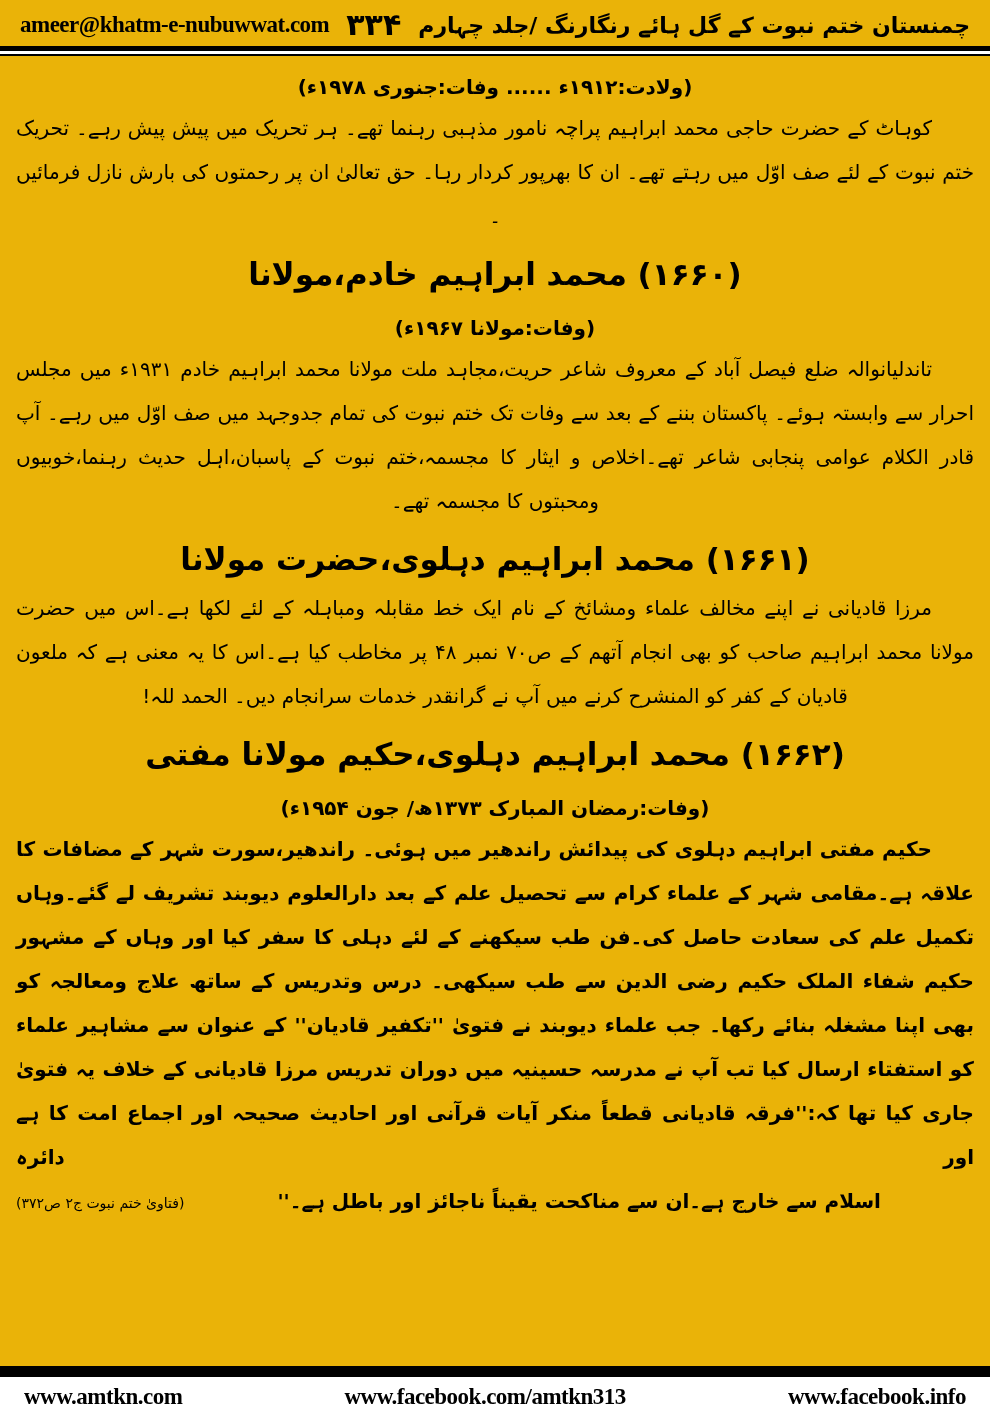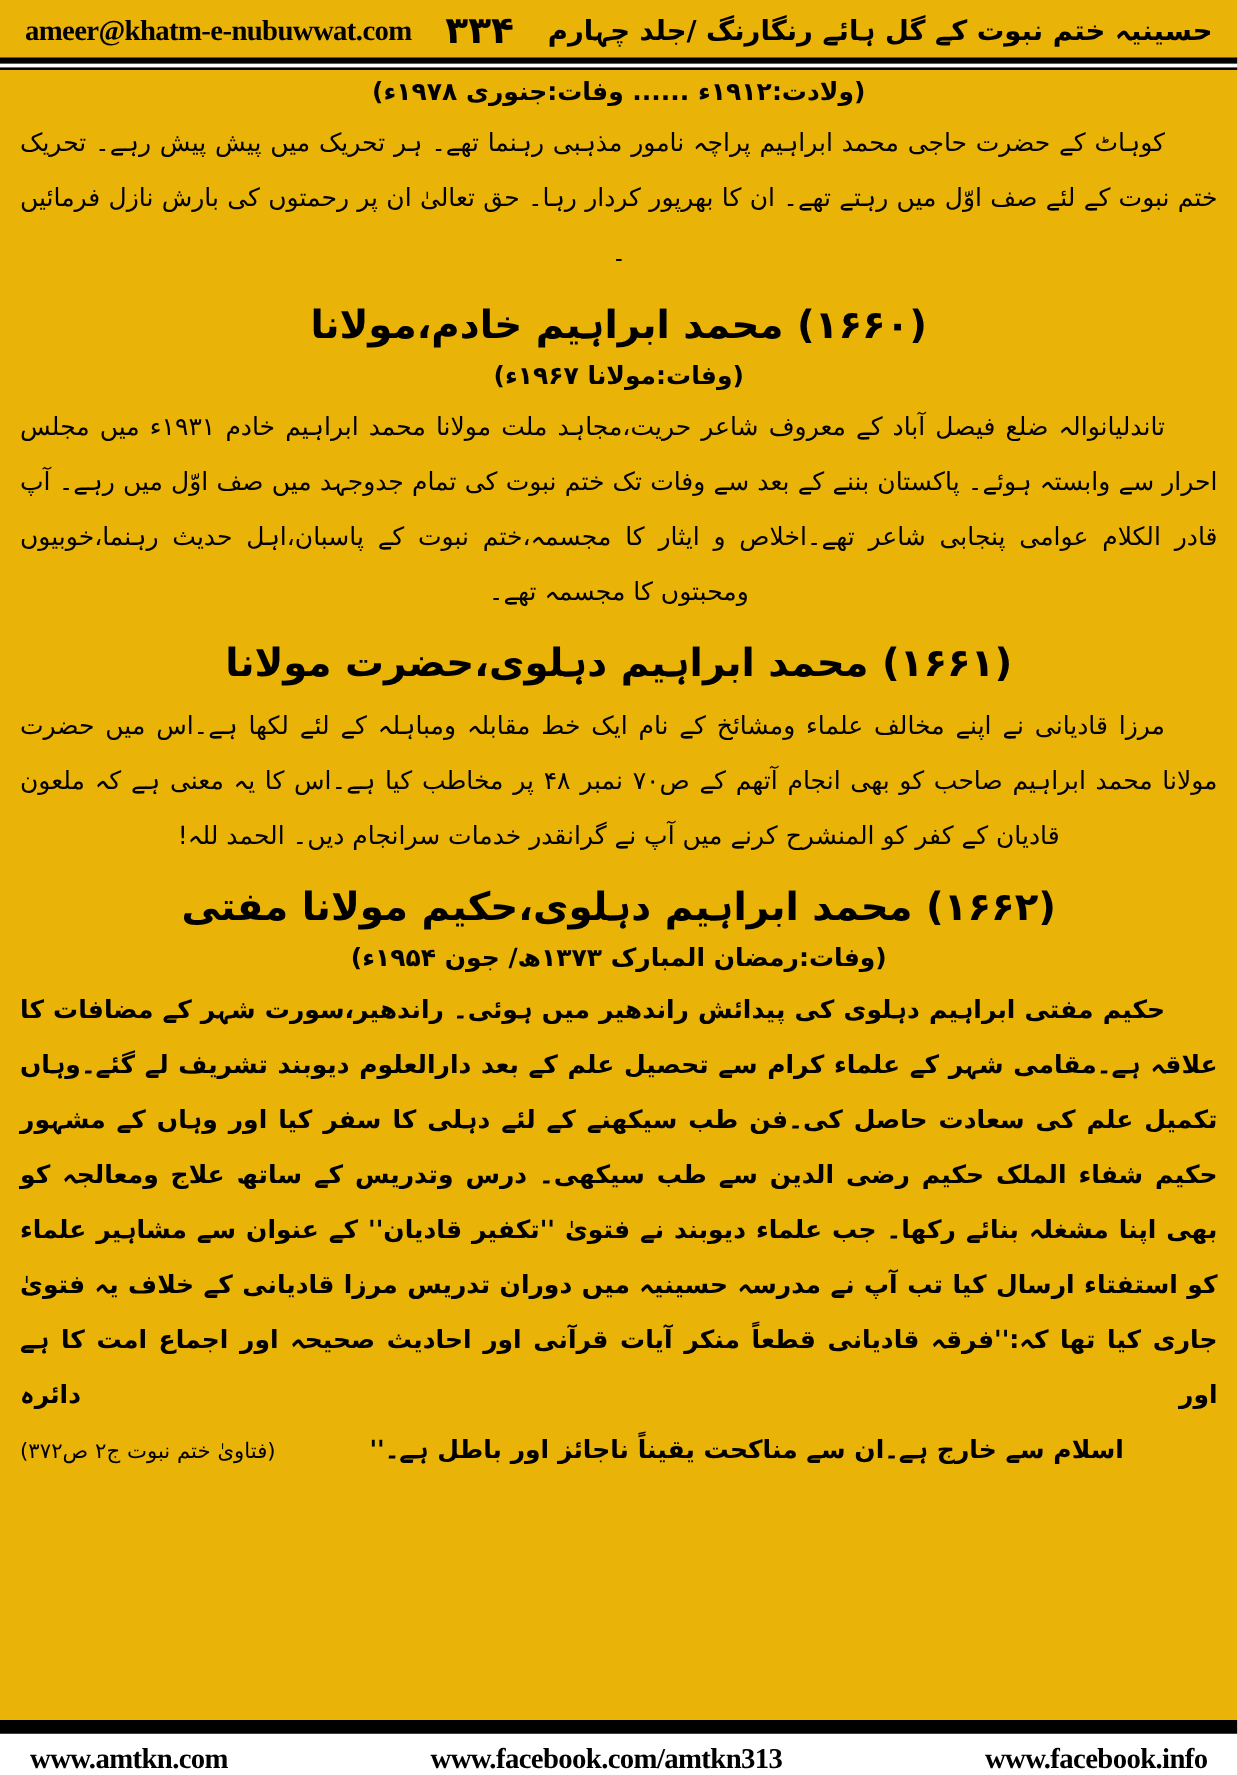--- a/index.html
+++ b/index.html
@@ -28,52 +28,52 @@
   .double-rule .gap{height:3px;background:#fff;}
   .double-rule .thin{height:2px;background:#000;}
   
   .content{padding:0 16px;direction:rtl;}
   .entry-heading{
     text-align:center;font-weight:bold;font-size:31px;line-height:1.45;
     margin-top:14px;
   }
   .entry-dates{
     text-align:center;font-weight:bold;font-size:20px;line-height:1.5;
-    margin-top:2px;
+    margin-top:16px;
   }
   .entry-body{
     font-size:20px;line-height:44px;text-align:justify;
     text-align-last:center;text-indent:42px;margin-top:4px;
   }
   .entry-body.fill-last{text-align-last:justify;font-weight:bold;}
   .ref-row{
     display:flex;align-items:baseline;direction:rtl;
     font-size:20px;line-height:44px;
   }
   .ref-row .quote-end{flex:1;text-align:center;font-weight:bold;}
-  .ref-row .reference{white-space:nowrap;font-size:17px;text-align:center;}
+  .ref-row .reference{white-space:nowrap;font-size:14px;text-align:center;}
   
   .footer-wrap{position:absolute;left:0;right:0;bottom:0;background:#fff;}
   .footer-bar{height:11px;background:#000;}
   .footer{
     display:flex;justify-content:space-between;align-items:center;
-    padding:7px 24px 0 24px;direction:ltr;
+    padding:7px 24px 10px 24px;direction:ltr;
     font-family:"Liberation Serif",serif;font-weight:bold;font-size:23px;
     letter-spacing:-0.5px;
   }
 </style>
 </head>
 <body>
 
 <div class="page">
 
   <div class="header">
     <span class="header-email">ameer@khatm-e-nubuwwat.com</span>
     <span class="header-page-number">۳۳۴</span>
-    <span class="header-title">حسینیہ ختم نبوت کے گل ہائے رنگارنگ /جلد چہارم</span>
+    <span class="header-title">چمنستان ختم نبوت کے گل ہائے رنگارنگ /جلد چہارم</span>
   </div>
   <div class="double-rule">
     <div class="thick"></div>
     <div class="gap"></div>
     <div class="thin"></div>
   </div>
 
   <div class="content">
 
     <div>

